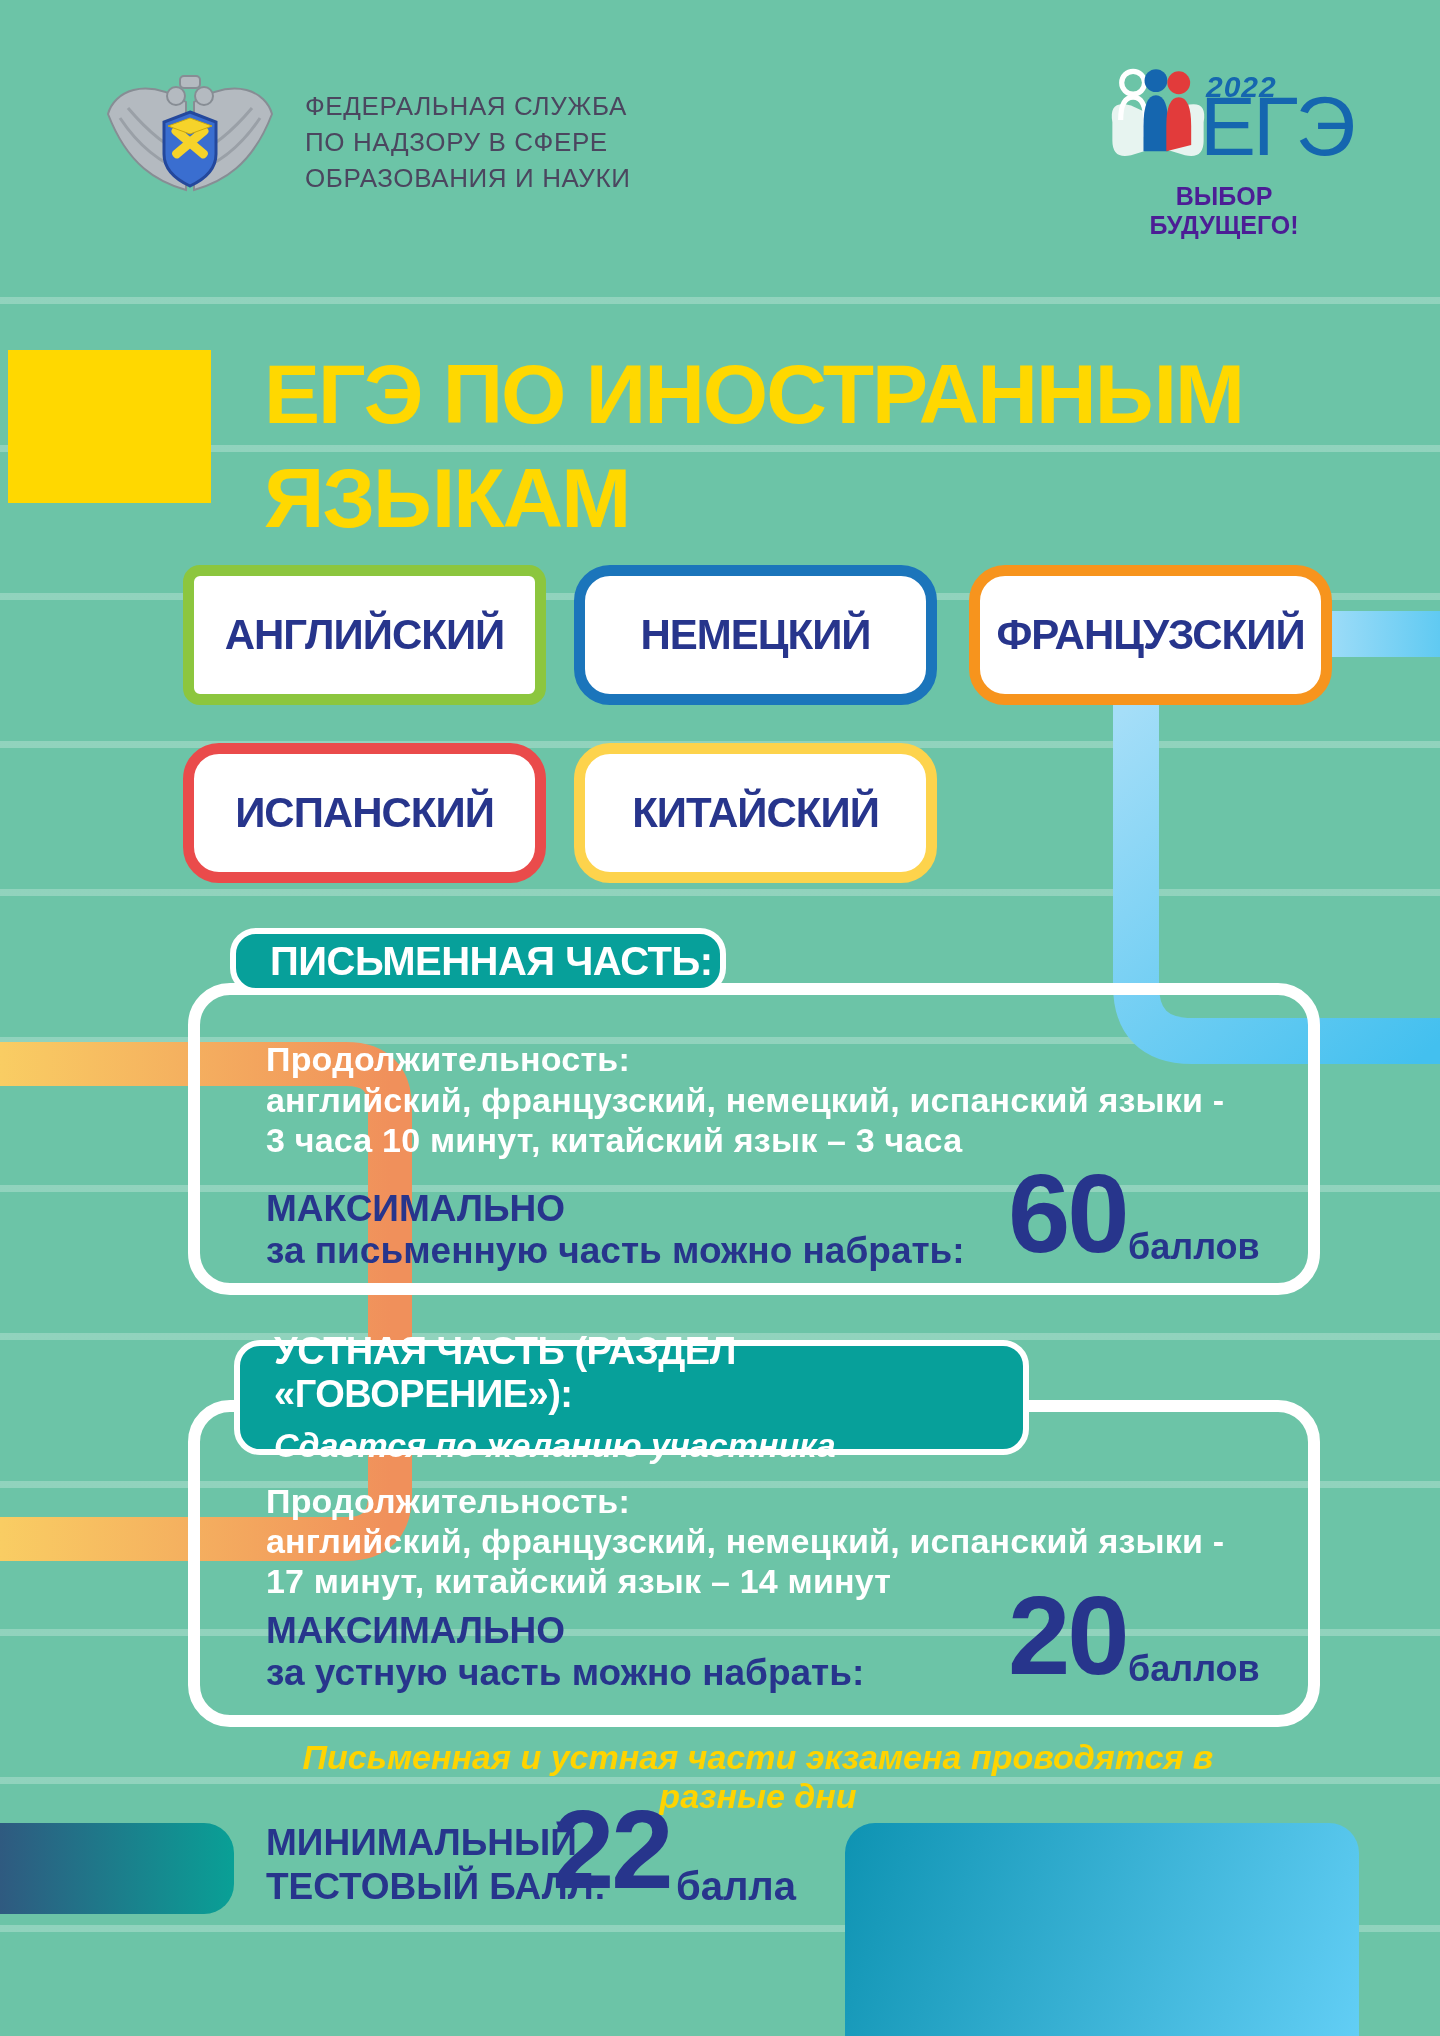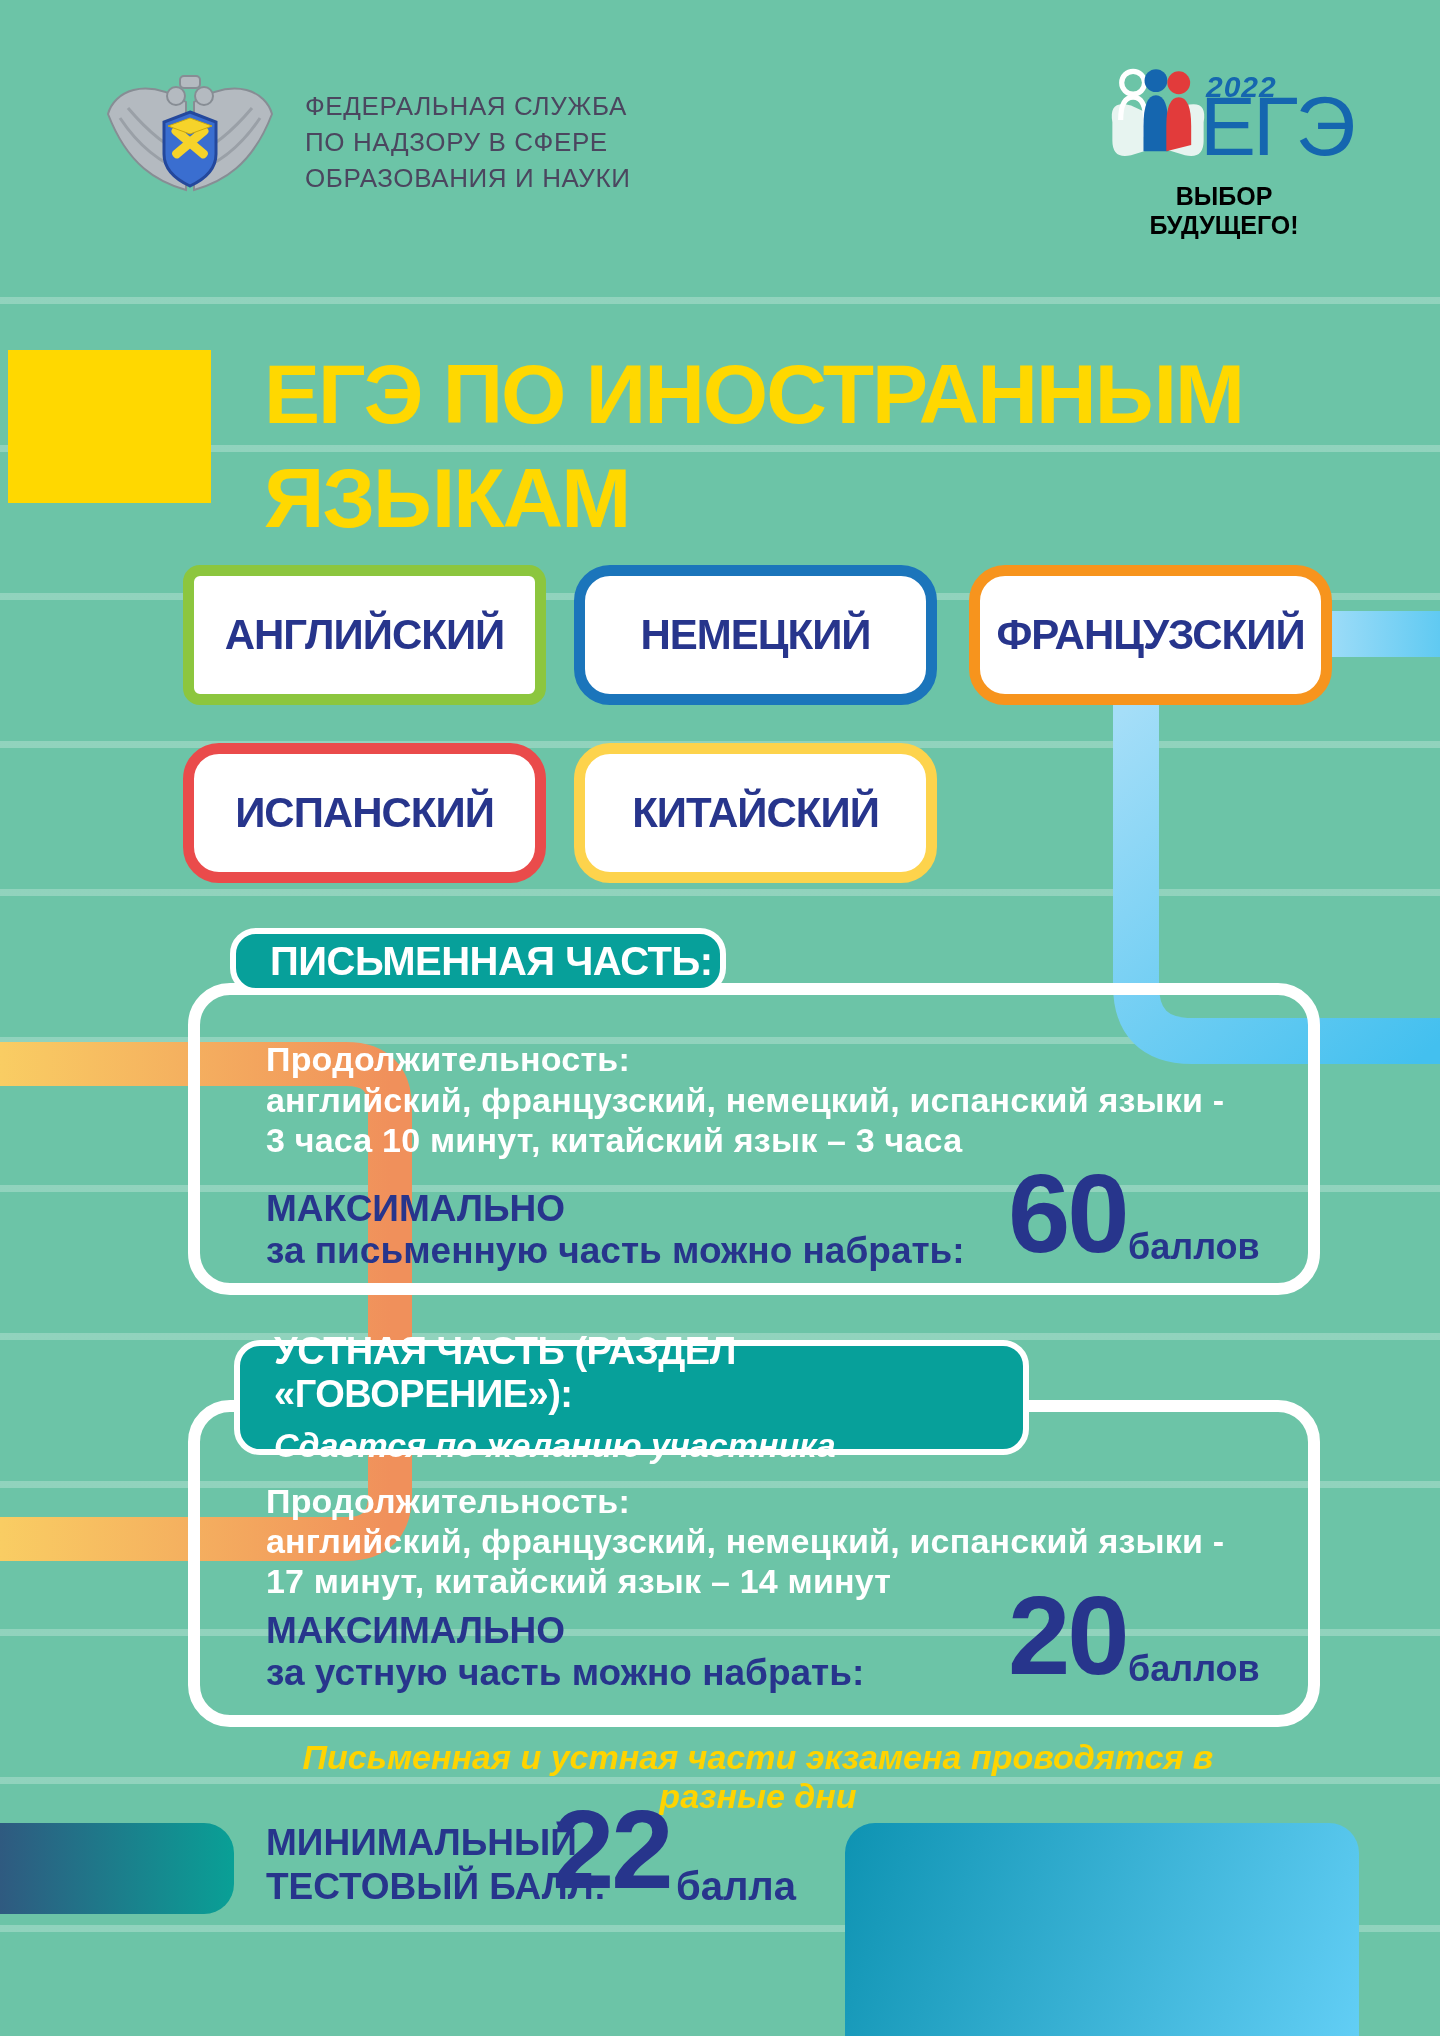--- a/index.html
+++ b/index.html
@@ -6,21 +6,21 @@
   #page{position:relative;width:1440px;height:2036px;background:#6cc4a7;overflow:hidden;
         font-family:"Liberation Sans",sans-serif;}
   .abs{position:absolute;}
   
   #stripes{position:absolute;left:0;top:156px;width:1440px;height:1880px;
     background:repeating-linear-gradient(to bottom, transparent 0 141px, rgba(255,255,255,.25) 141px 148px);}
   
   #agency-text{left:305px;top:88px;color:#4b465f;font-size:26px;line-height:36px;letter-spacing:.6px;font-weight:500;}
   #logo-year{left:1206px;top:70px;color:#1566af;font-size:30px;font-weight:bold;font-style:italic;letter-spacing:1px;}
   #logo-title{left:1200px;top:84px;color:#1566af;font-size:84px;font-weight:normal;letter-spacing:-3px;line-height:1;}
-  #logo-slogan{left:1100px;top:182px;width:248px;text-align:center;color:#000000;font-size:25px;font-weight:bold;}
+  #logo-slogan{left:1100px;top:182px;width:248px;text-align:center;color:#4c1d95;font-size:25px;font-weight:bold;}
   
   #title-block{left:8px;top:350px;width:203px;height:153px;background:#ffd800;}
   .title-line{left:264px;color:#ffd800;font-size:84px;font-weight:bold;letter-spacing:-2px;line-height:1;}
   #title-line1{top:352px;}
   #title-line2{top:456px;}
   
   .pill{position:absolute;width:363px;height:140px;background:#fff;border:11px solid;border-radius:36px;
         box-sizing:border-box;display:flex;align-items:center;justify-content:center;
         color:#27358c;font-size:42px;font-weight:bold;letter-spacing:-1px;}
   #pill-en{left:183px;top:565px;border-radius:17px;}

